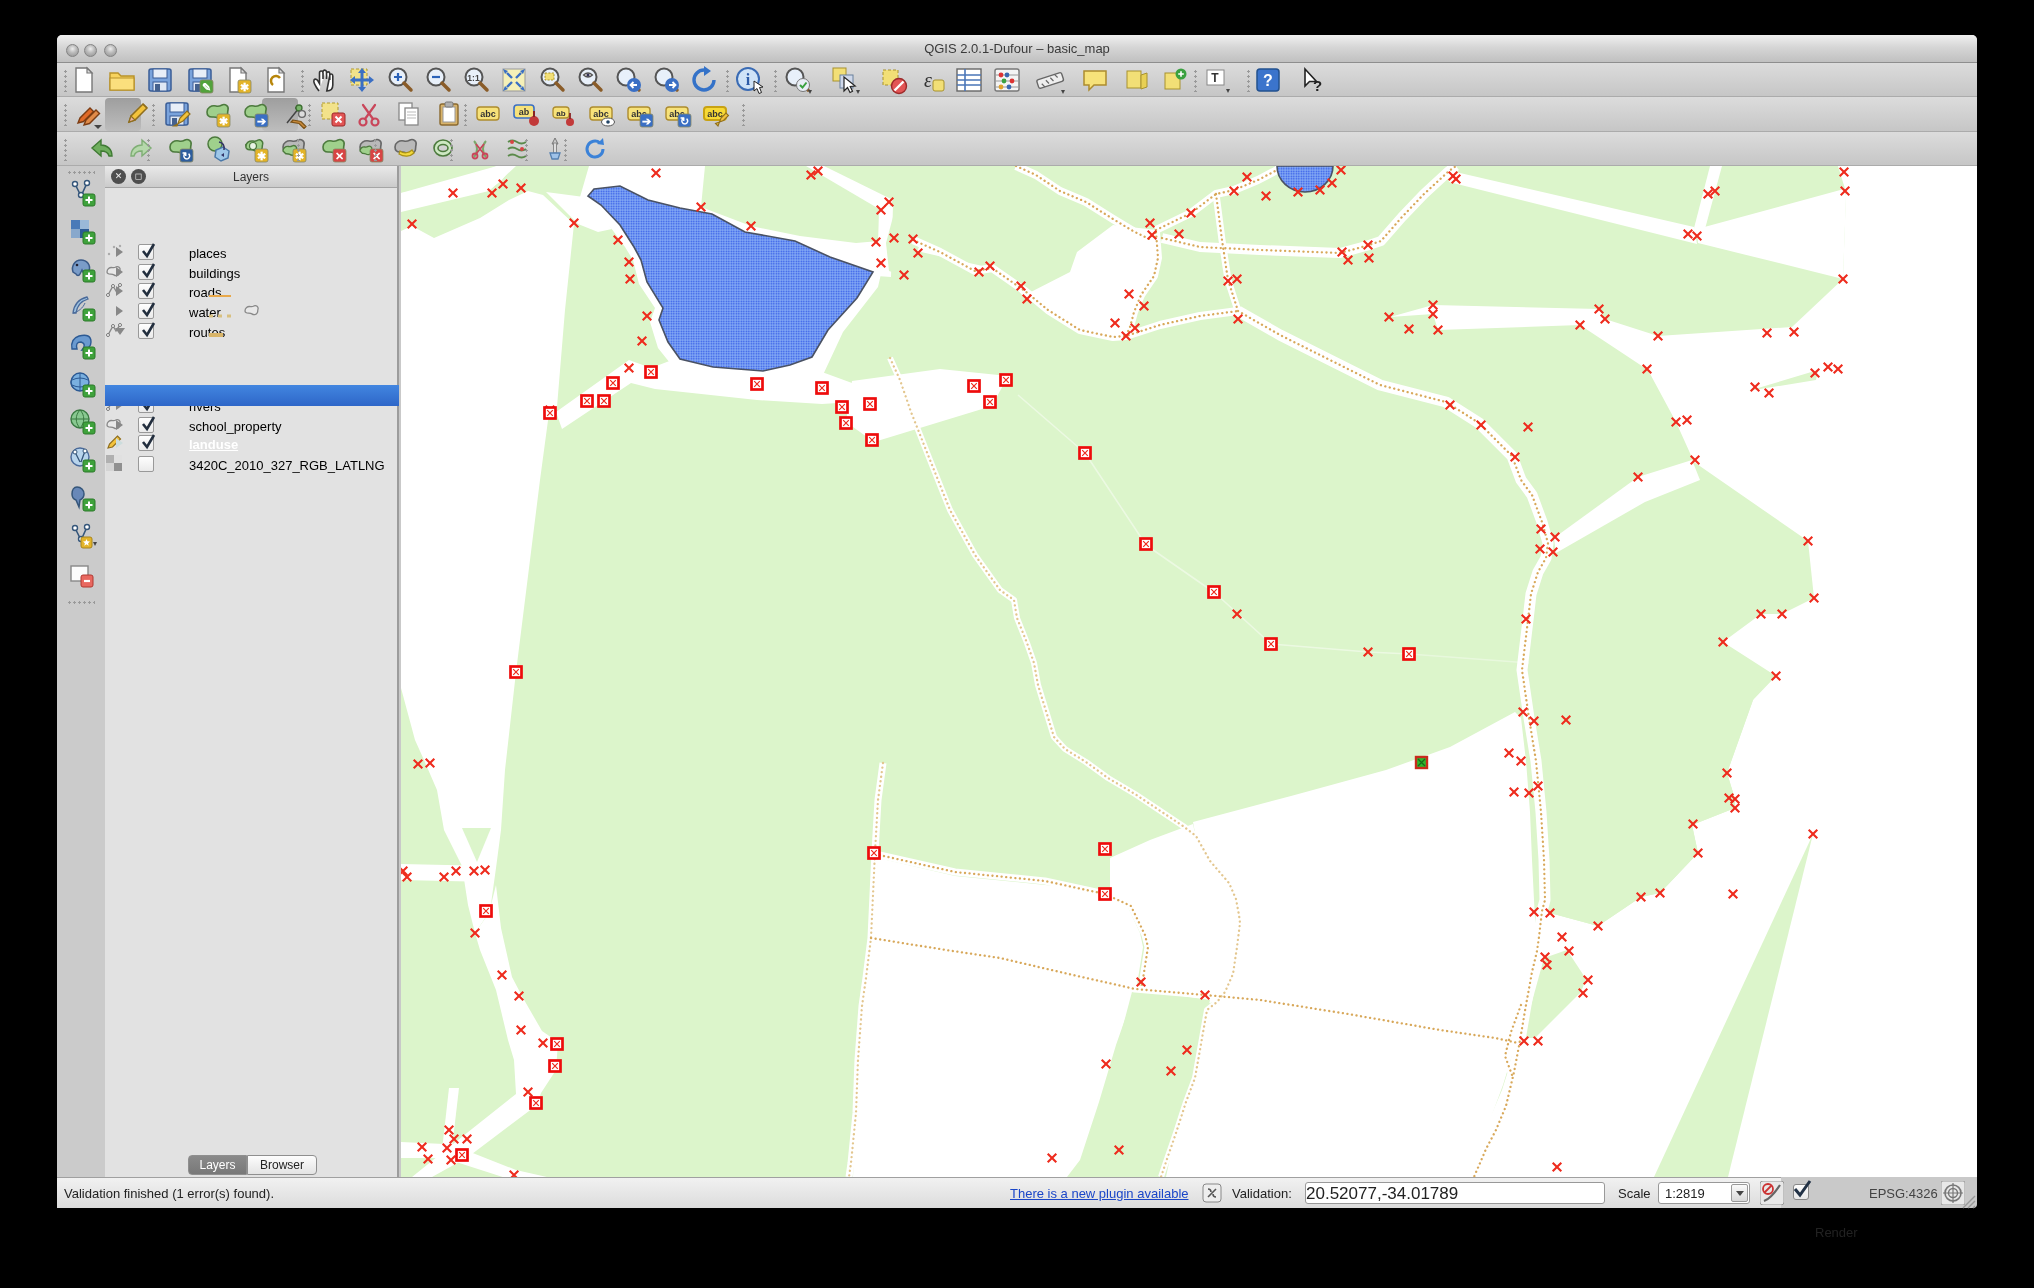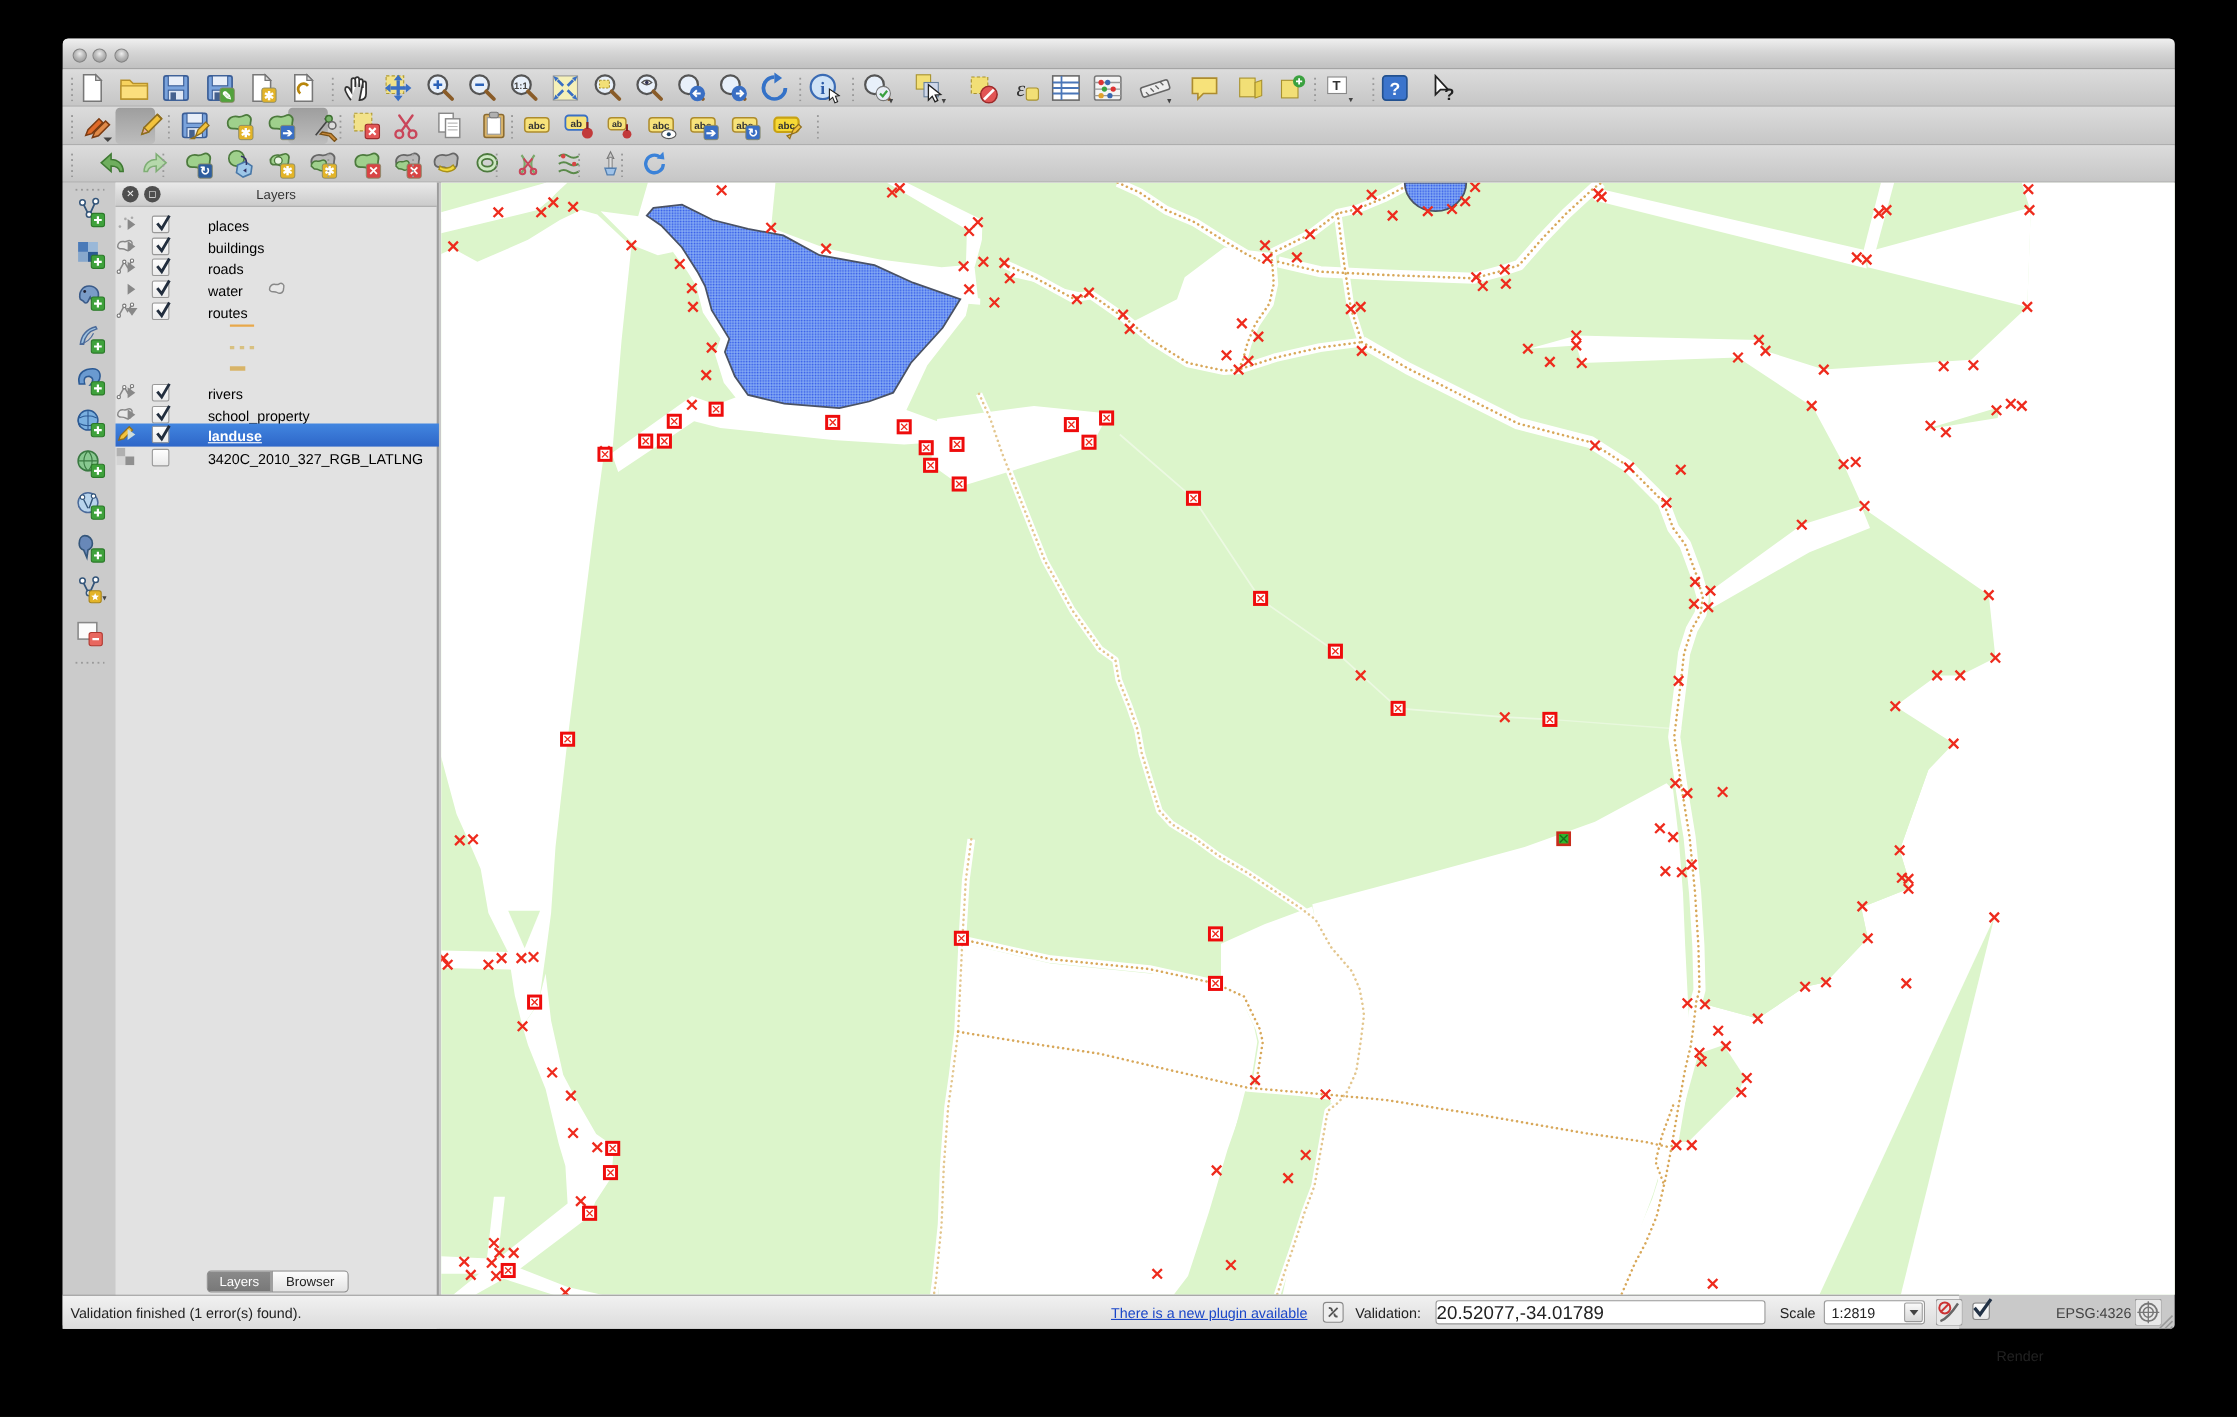--- a/index.html
+++ b/index.html
@@ -13,38 +13,39 @@
 #tb1 { top:0; height:34px; }
 #tb2 { top:34px; height:35px; }
 #tb3 { top:69px; height:34px; }
 .pressed { position:absolute; background:linear-gradient(#9e9e9e,#bdbdbd); border-radius:4px; }
 .handle { position:absolute; width:6px; height:24px; background-image:radial-gradient(circle, #999 1px, transparent 1.3px); background-size:5px 5px; background-position:1px 1px; }
 #leftdock { position:absolute; left:0; top:131px; width:48px; height:1042px; background:#cbcbcb; }
 #panel { position:absolute; left:48px; top:131px; width:294px; height:1042px; background:#e2e2e2; border-right:2px solid #9c9c9c; }
 #phead { position:absolute; left:0; top:0; width:100%; height:22px; background:linear-gradient(#e9e9e9,#cbcbcb); border-bottom:1px solid #a5a5a5; }
 #phead .ptitle { position:absolute; width:100%; text-align:center; top:4px; font-size:12px; color:#333; }
 .pbtn { position:absolute; top:3px; width:15px; height:15px; border-radius:50%; background:#4e4e4e; color:#eee; font-size:9px; text-align:center; line-height:15px; }
-.trow { position:absolute; left:0; width:294px; height:20px; font-size:13px; color:#000; }
+.trow { position:absolute; left:0; width:294px; height:20px; font-size:13px; color:#000;margin-top:48px; }
 .tri { position:absolute; left:11px; top:4px; width:0; height:0; border-left:7px solid #888; border-top:5px solid transparent; border-bottom:5px solid transparent; }
 .tridown { position:absolute; left:10px; top:6px; width:0; height:0; border-top:7px solid #888; border-left:5px solid transparent; border-right:5px solid transparent; }
 .cb { position:absolute; left:33px; top:1px; width:16px; height:16px; background:linear-gradient(#fefefe,#eaeaea); border:1px solid #999; border-radius:2px; }
 .ltext { position:absolute; left:84px; top:3px; }
 #tabs { position:absolute; left:0; top:989px; width:294px; height:20px; }
 .tab { position:absolute; top:0; height:20px; font-size:12px; text-align:center; line-height:19px; border:1px solid #8f8f8f; }
 #map { position:absolute; left:344px; top:131px; width:1576px; height:1011px; background:#fff; overflow:hidden; }
 #status { position:absolute; left:0; top:1142px; width:1724px; height:31px; background:linear-gradient(#f1f1f1,#dcdcdc); border-top:1px solid #a0a0a0; font-size:13px; color:#222; }
 #status .lbl { position:absolute; top:8px; }
 </style>
 </head>
 <body>
 <div id="win">
   <div id="titlebar">
     <div class="tl" style="left:9px;"></div>
     <div class="tl" style="left:27px;"></div>
     <div class="tl" style="left:47px;"></div>
+    <div id="title">QGIS 2.0.1-Dufour – basic_map</div>
   </div>
 <div id="tbars">
       <div class="tbrow" id="tb1">
         <svg style="position:absolute;left:12px;top:2px;" width="30" height="30" viewBox="0 0 30 30">
           <path d="M7 3 h11 l5 5 v19 h-16 z" fill="#fff" stroke="#777" stroke-width="1.4"></path>
           <path d="M18 3 l5 5 h-5 z" fill="#ddd" stroke="#777" stroke-width="1.2"></path>
         </svg>
         <svg style="position:absolute;left:50px;top:2px;" width="30" height="30" viewBox="0 0 30 30">
           <path d="M3 8 h8 l3 3 h13 v14 h-24 z" fill="#f7d35e" stroke="#b8922a" stroke-width="1.4"></path>
           <path d="M3 13 h24 v12 h-24 z" fill="#fbdf7d" stroke="#b8922a" stroke-width="1.2"></path>

